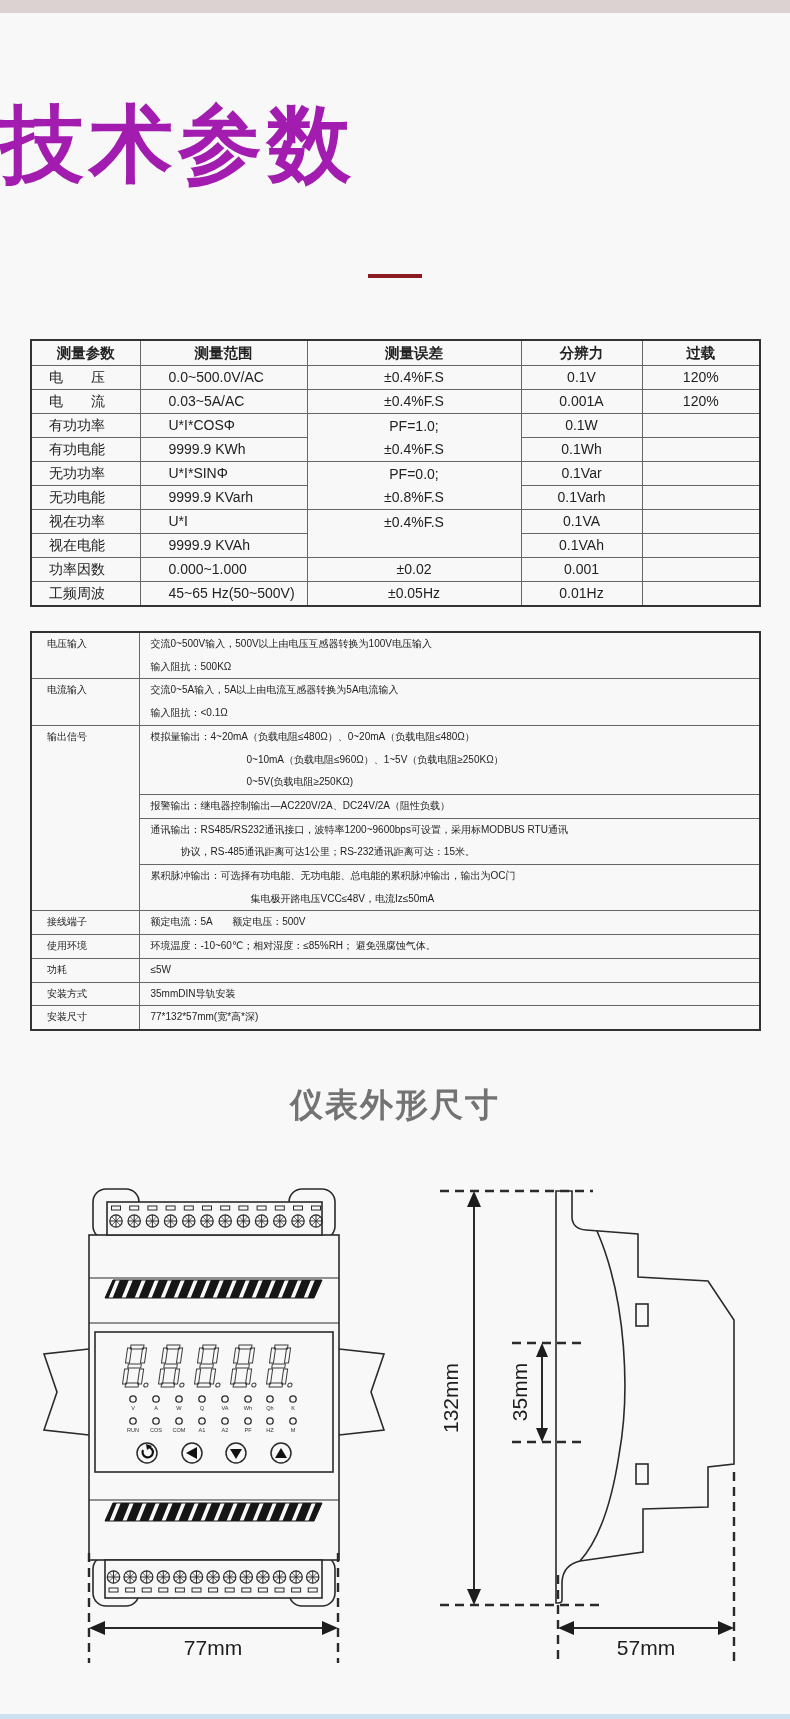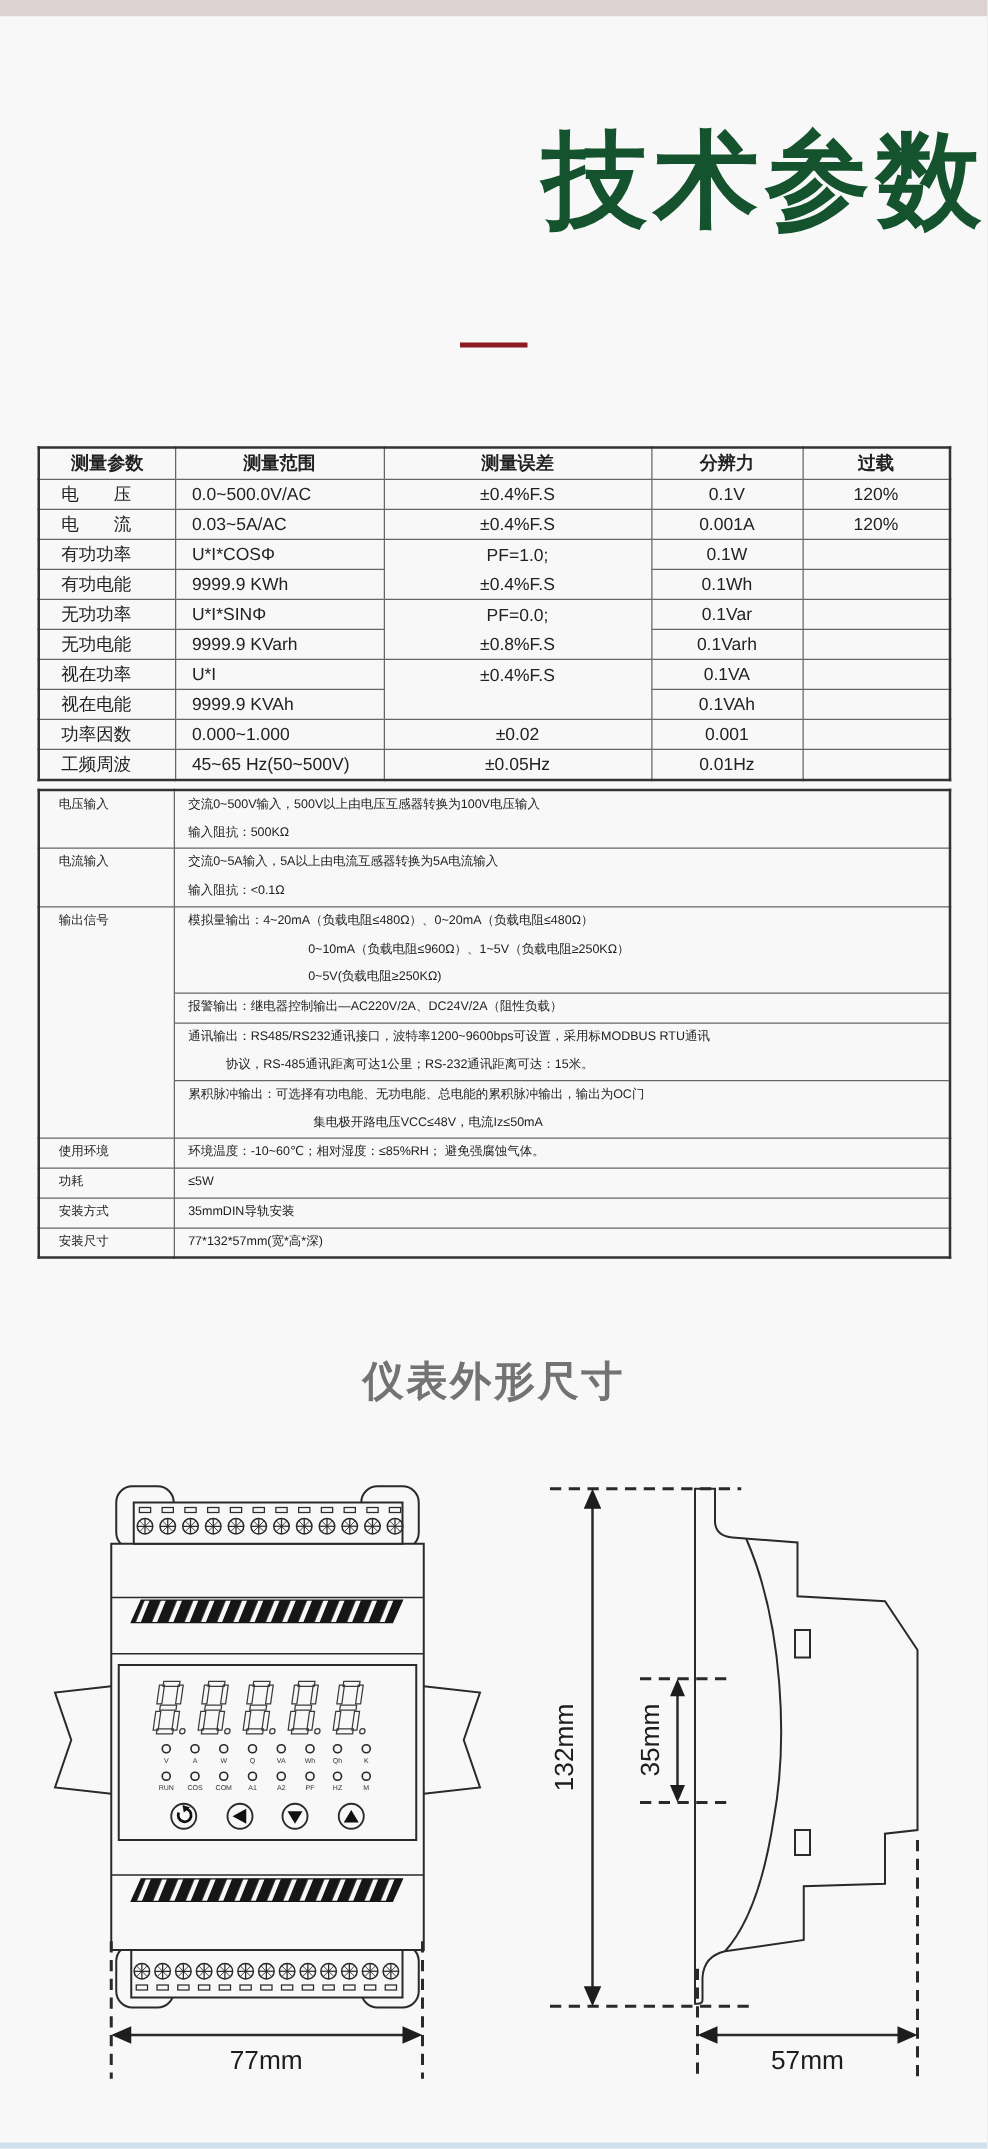--- a/index.html
+++ b/index.html
@@ -1,32 +1,32 @@
 <!DOCTYPE html>
 <html><head>
 <meta charset="utf-8">
 <style>
   html,body{margin:0;padding:0;background:#e9e9e9;}
   .page{position:relative;width:790px;height:1719px;background:#f8f8f8;overflow:hidden;
         font-family:"Liberation Sans","DejaVu Sans",sans-serif;color:#222;}
   .top-band{position:absolute;top:0;left:0;width:790px;height:13px;background:#ddd2d2;}
   .bottom-band{position:absolute;bottom:0;left:0;width:790px;height:5px;background:#cfe1ef;}
-  .main-title{position:absolute;top:88px;left:0;width:100%;text-align:right;
-      font-size:84px;font-weight:800;letter-spacing:5px;color:#14532d;}
+  .main-title{position:absolute;top:88px;left:0;width:100%;text-align:left;
+      font-size:84px;font-weight:800;letter-spacing:5px;color:#a21caf;}
   .red-bar{position:absolute;top:274px;left:50%;margin-left:-27px;width:54px;height:4px;background:#8c1c22;}
   .section-title{position:absolute;top:1083px;left:0;width:100%;text-align:center;
       font-size:33px;font-weight:800;letter-spacing:2px;color:#737373;}
 
   table{border-collapse:collapse;table-layout:fixed;}
-  .spec-table{position:absolute;top:357px;left:30px;width:729px;
+  .spec-table{position:absolute;top:339px;left:30px;width:729px;
       font-size:14px;line-height:23px;border:2px solid #333;}
   .spec-table th{height:24px;font-size:14.5px;font-weight:700;border:1px solid #666;padding:0;}
   .spec-table td{height:23px;border:1px solid #666;padding:0;}
   .spec-table .c-name{text-align:left;padding-left:17px;white-space:pre;margin-top:48px;}
-  .spec-table .c-range{text-align:left;padding-left:13px;}
+  .spec-table .c-range{text-align:left;padding-left:28px;}
   .spec-table .c-err,.spec-table .c-res,.spec-table .c-ovl{text-align:center;margin-top:29px;}
   .spec-table .mline div{height:23px;line-height:23px;}
 
   .detail-table{position:absolute;top:631px;left:30px;width:729px;
       font-size:10px;line-height:22.7px;border:2px solid #333;}
   .detail-table td{border:1px solid #666;padding:0;vertical-align:top;}
   .detail-table .lbl{padding-left:15px;font-weight:400;}
   .detail-table .cnt{padding:0;}
   .detail-table .blk{padding-left:11px;}
   .detail-table .blk + .blk{border-top:1px solid #666;}
@@ -187,20 +187,28 @@
           </div>
           <div class="blk">
             <div class="ln">通讯输出：RS485/RS232通讯接口，波特率1200~9600bps可设置，采用标MODBUS RTU通讯</div>
             <div class="ln ind-b">协议，RS-485通讯距离可达1公里；RS-232通讯距离可达：15米。</div>
           </div>
           <div class="blk">
             <div class="ln">累积脉冲输出：可选择有功电能、无功电能、总电能的累积脉冲输出，输出为OC门</div>
             <div class="ln ind-c">集电极开路电压VCC≤48V，电流Iz≤50mA</div>
           </div>
         </td>
+      </tr>
+      <tr>
+        <td class="lbl">接线端子</td>
+        <td class="cnt">
+            <div class="blk">
+              <div class="ln">额定电流：5A　　额定电压：500V</div>
+            </div>
+          </td>
       </tr>
       <tr>
         <td class="lbl">使用环境</td>
         <td class="cnt">
             <div class="blk">
               <div class="ln">环境温度：-10~60℃；相对湿度：≤85%RH； 避免强腐蚀气体。</div>
             </div>
           </td>
       </tr>
       <tr>

